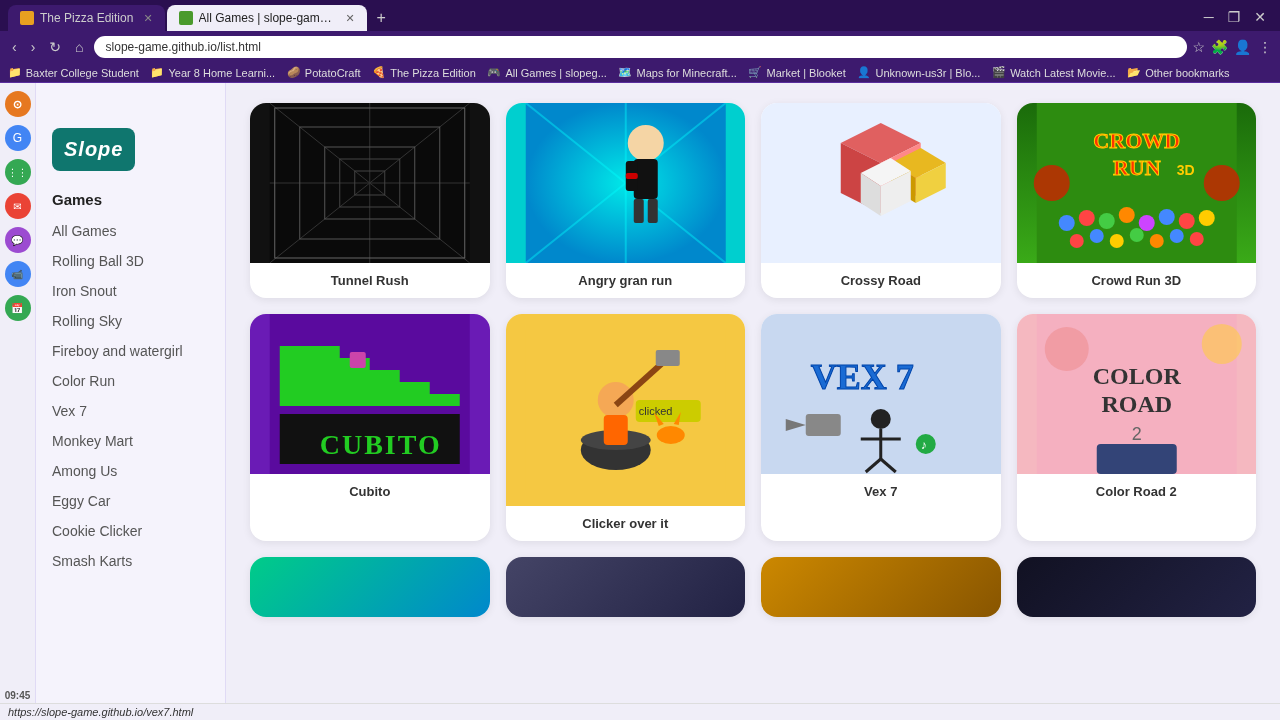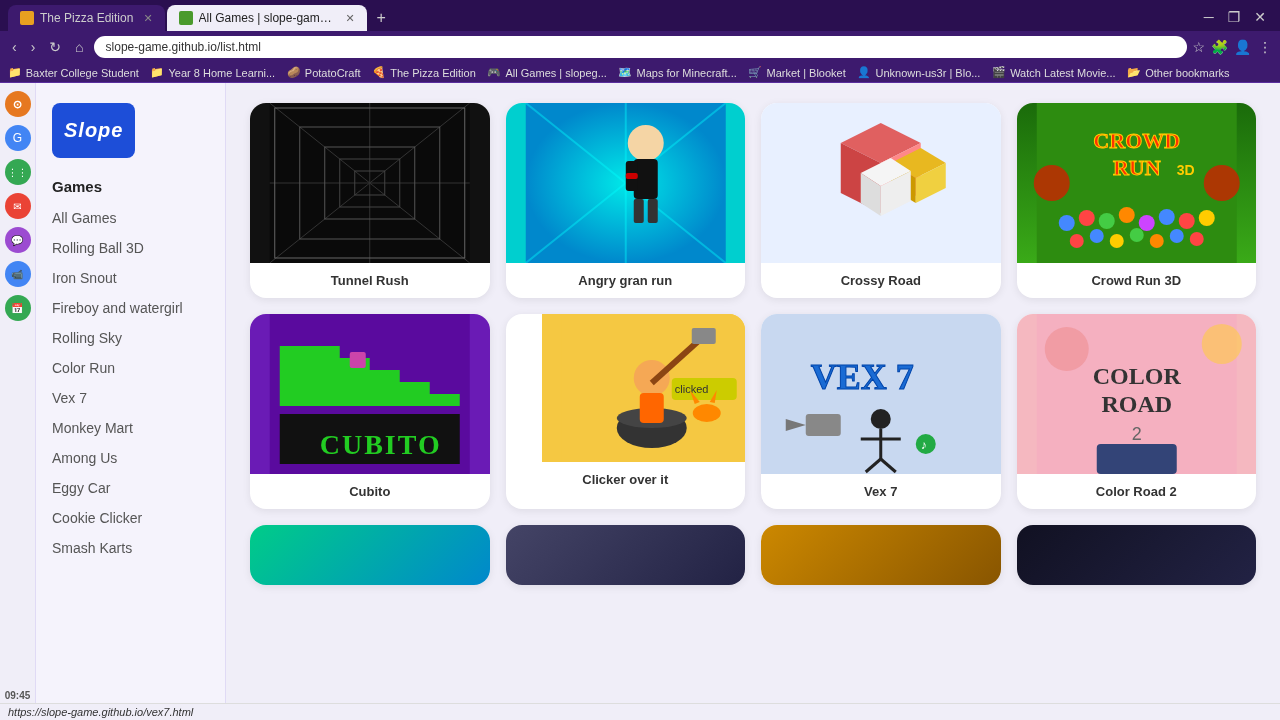--- a/index.html
+++ b/index.html
@@ -16,21 +16,21 @@
 
     .bookmarks-bar { background: #3d1a6e; padding: 3px 8px; display: flex; gap: 12px; border-bottom: 1px solid #5a2e9e; overflow: hidden; }
     .bookmark { display: flex; align-items: center; gap: 4px; font-size: 11px; color: #ddd; cursor: pointer; white-space: nowrap; }
 
     
     .app-layout { display: flex; height: calc(720px - 85px); background: #f0eef8; }
 
     
     .sidebar { width: 190px; background: #f5f3fc; border-right: 1px solid #e0daf5; padding: 12px 0; flex-shrink: 0; overflow-y: auto; }
     .sidebar-logo { padding: 8px 16px 16px; }
-    .logo-box { background: #1d4ed8; border-radius: 8px; padding: 16px 12px; display: inline-block; }
+    .logo-box { background: #0f766e; border-radius: 8px; padding: 10px 12px; display: inline-block; margin-top: 25px; }
     .logo-text { color: #fff; font-size: 20px; font-weight: bold; font-style: italic; letter-spacing: 1px; }
     .sidebar-section-title { font-size: 15px; font-weight: bold; color: #222; padding: 4px 16px 8px; }
     .sidebar-item { display: flex; align-items: center; padding: 7px 16px; cursor: pointer; font-size: 14px; color: #555; text-align: right; }
 
     
     .main-content { flex: 1; overflow-y: auto; padding: 20px 24px; }
     .game-grid { display: grid; grid-template-columns: repeat(4, 1fr); gap: 16px; }
     .game-card { background: #fff; border-radius: 16px; overflow: hidden; box-shadow: 0 2px 8px rgba(0,0,0,0.08); cursor: pointer; }
     .game-thumb { width: 100%; height: 160px; object-fit: cover; display: flex; align-items: center; justify-content: center; overflow: hidden; }
     .game-title { text-align: center; padding: 10px 8px; font-size: 13px; font-weight: 600; color: #333; }
@@ -166,24 +166,24 @@
     <div class="sidebar-item">
       <span>All Games</span>
     </div>
     <div class="sidebar-item">
       <span>Rolling Ball 3D</span>
     </div>
     <div class="sidebar-item">
       <span>Iron Snout</span>
     </div>
     <div class="sidebar-item">
+      <span>Rolling Sky</span>
+    </div>
+    <div class="sidebar-item">
       <span>Fireboy and watergirl</span>
-    </div>
-    <div class="sidebar-item">
-      <span>Rolling Sky</span>
     </div>
     <div class="sidebar-item">
       <span>Color Run</span>
     </div>
     <div class="sidebar-item">
       <span>Vex 7</span>
     </div>
     <div class="sidebar-item">
       <span>Monkey Mart</span>
     </div>
@@ -325,21 +325,21 @@
 
             <text x="50" y="140" font-size="28" font-weight="bold" fill="#22cc22" font-family="Arial Black" letter-spacing="2">CUBITO</text>
 
             <rect x="80" y="38" width="16" height="16" fill="#cc44aa" rx="2"></rect>
           </svg>
         </div>
         <div class="game-title">Cubito</div>
       </div>
 
       <div class="game-card">
-        <div class="game-thumb thumb-getting" style="height:148px;margin-left:36px;">
+        <div class="game-thumb thumb-getting" style="height:192px;">
           <svg width="100%" height="160" viewBox="0 0 200 160" xmlns="http://www.w3.org/2000/svg">
             <rect width="200" height="160" fill="#f5c842"></rect>
 
             <ellipse cx="90" cy="120" rx="35" ry="20" fill="#333"></ellipse>
             <ellipse cx="90" cy="110" rx="35" ry="10" fill="#444"></ellipse>
 
             <circle cx="90" cy="70" r="18" fill="#f5a855"></circle>
             <rect x="78" y="85" width="24" height="30" fill="#ff6600" rx="4"></rect>
 
             <line x1="90" y1="75" x2="140" y2="30" stroke="#8b4513" stroke-width="6"></line>

